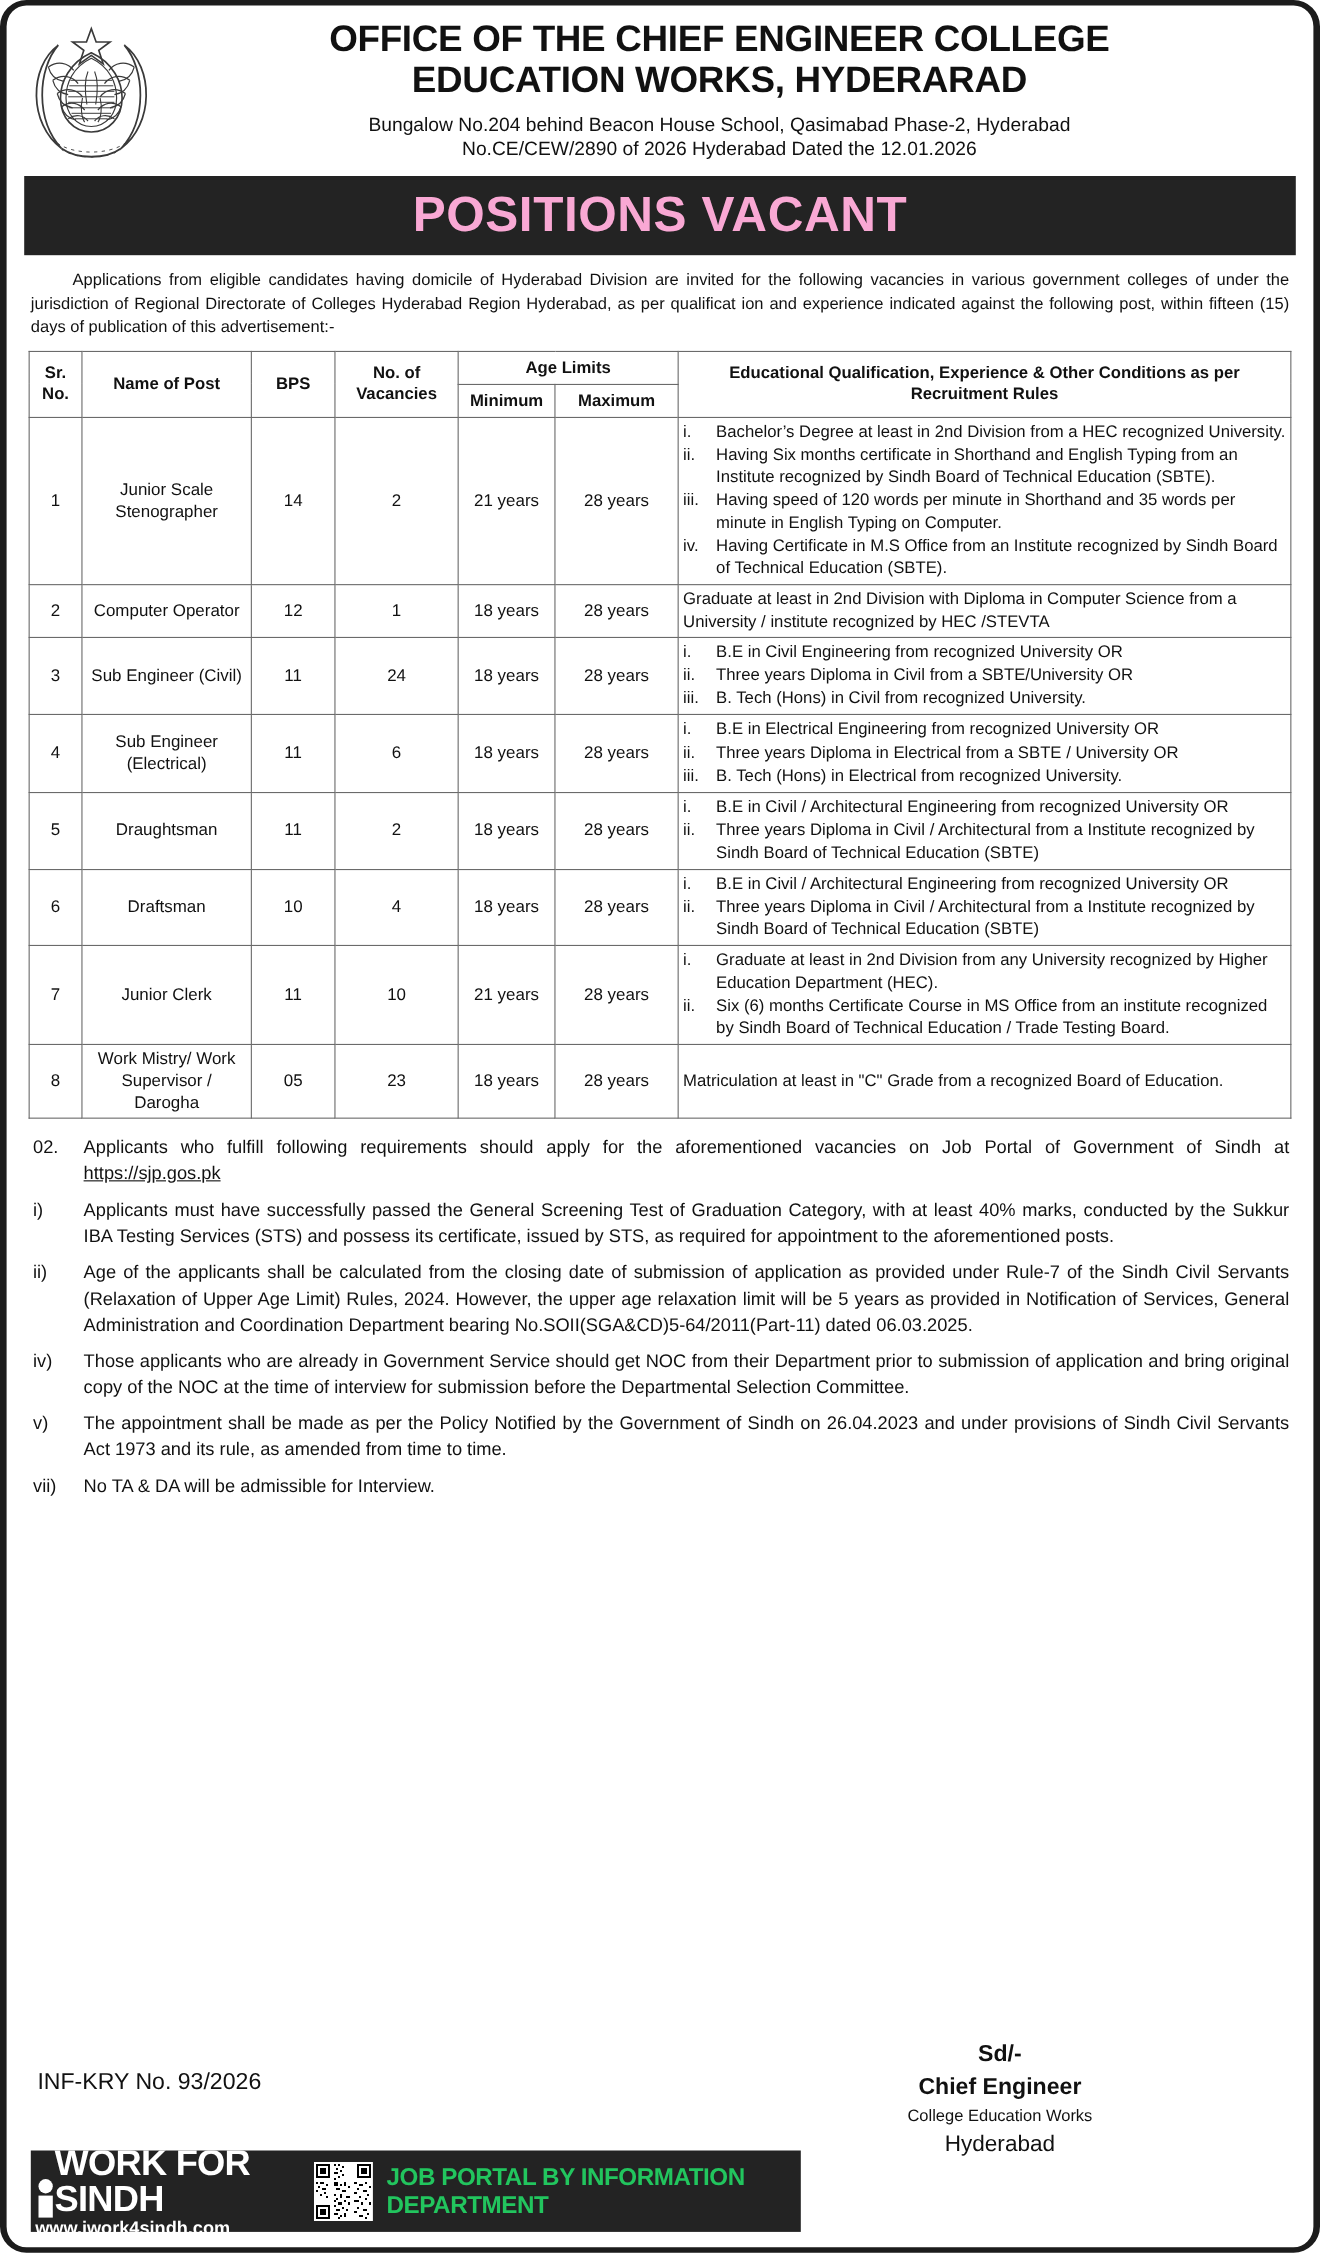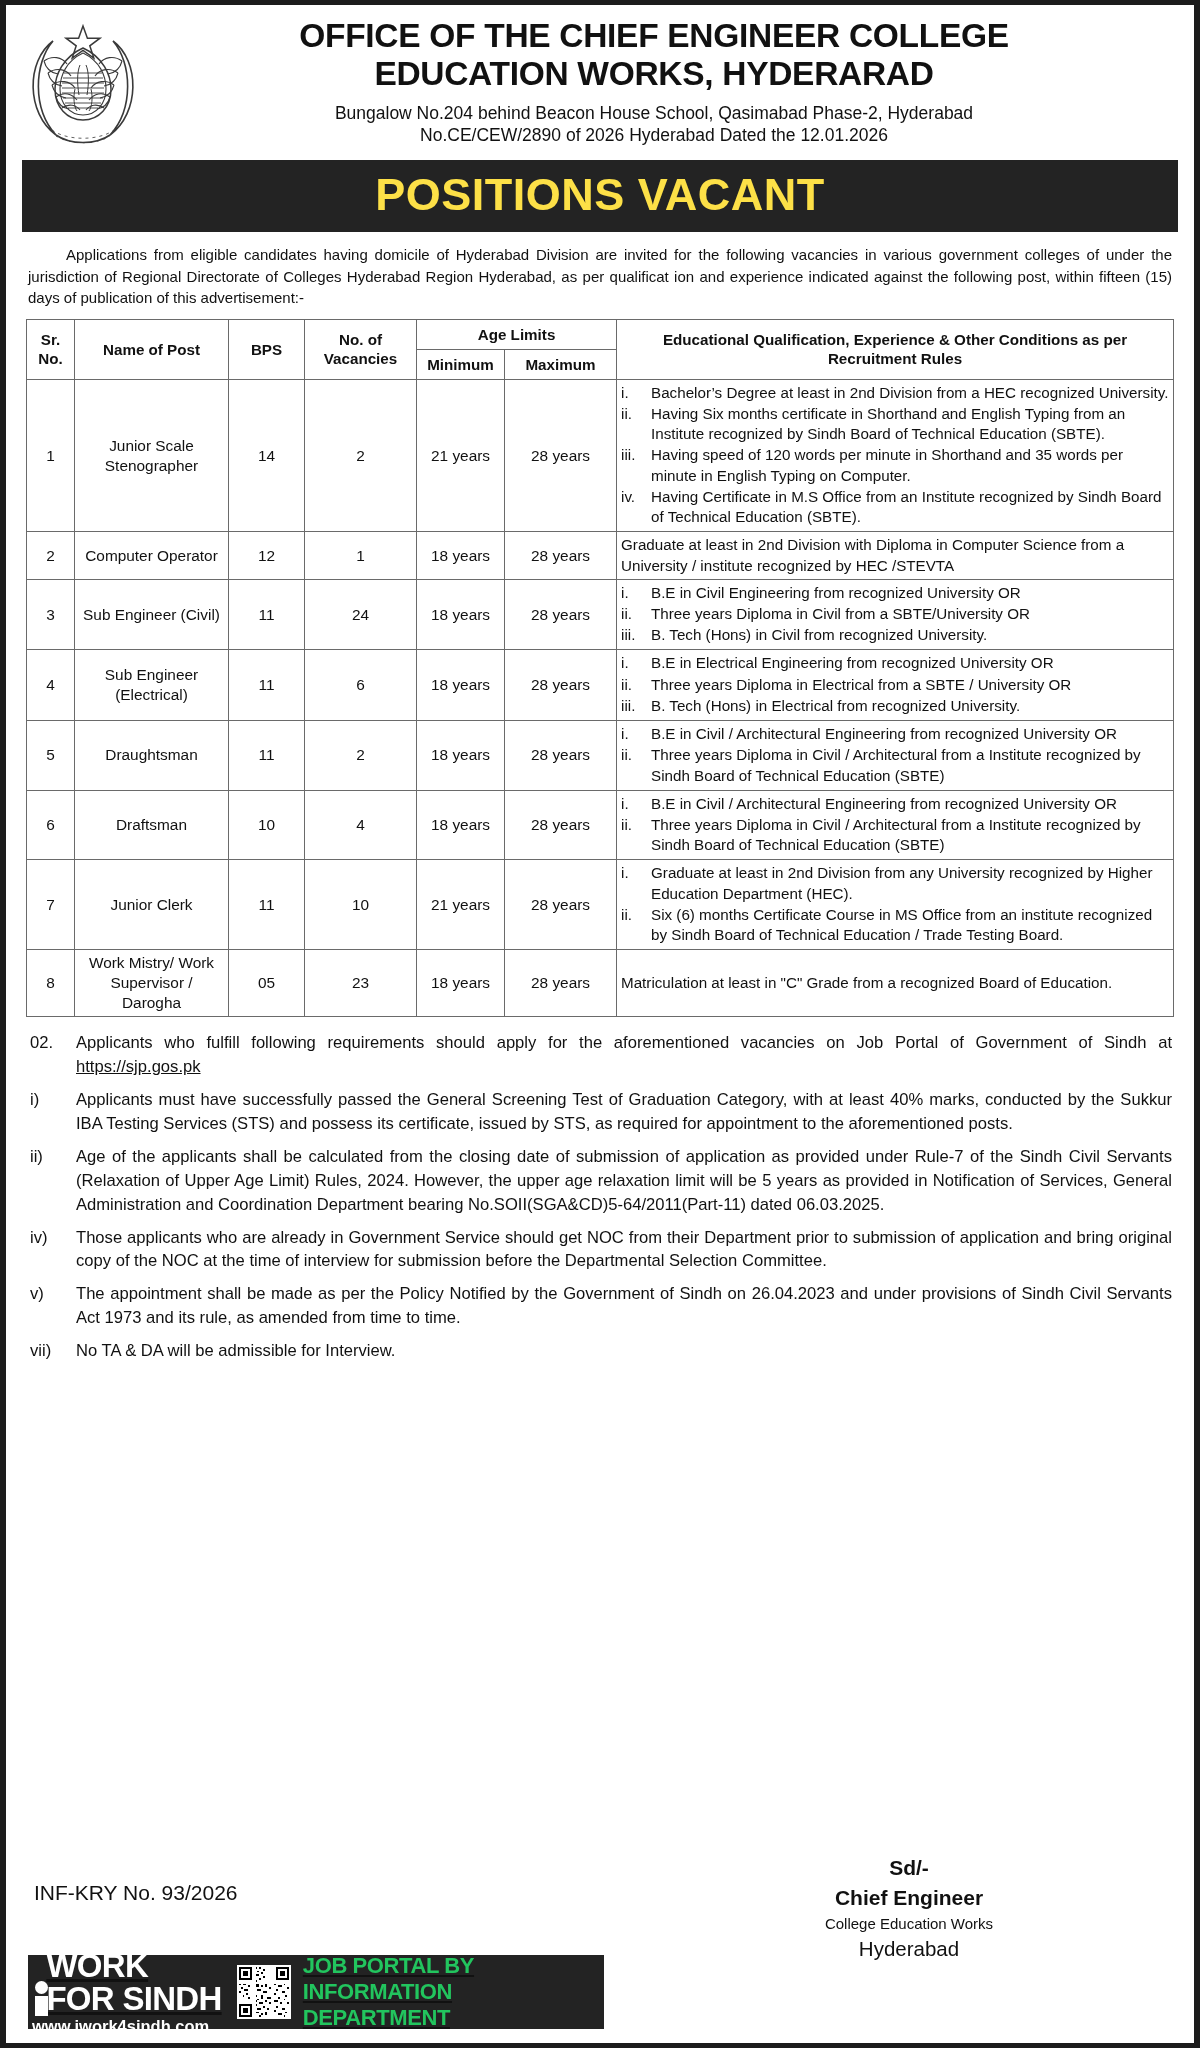--- a/index.html
+++ b/index.html
@@ -13,20 +13,21 @@
   }
   .page {
     width:1200px; height:2048px;
     position:relative;
     border-left:6px solid #1c1c1c;
     border-right:6px solid #1c1c1c;
     border-top:5px solid #1c1c1c;
     border-bottom:5px solid #1c1c1c;
     padding:0 10px;
     background:#fff;
+    border-radius:24px;
   }
 
   
   .header {
     display:flex;
     align-items:flex-start;
     padding:8px 6px 6px 6px;
   }
   .emblem { width:132px; flex:0 0 132px; padding-top:4px; }
   .emblem svg { display:block; width:122px; height:132px; }
@@ -35,21 +36,21 @@
     font-size:33.5px; font-weight:bold; line-height:1.13;
     letter-spacing:-0.3px;
   }
   .org-addr {
     font-size:17.5px; font-weight:normal; line-height:1.3;
     margin-top:9px;
   }
 
   
   .banner {
-    background:#232323; color:#fde047;
+    background:#232323; color:#f9a8d4;
     text-align:center;
     font-size:45px; font-weight:bold;
     letter-spacing:0.5px;
     padding:9px 0 11px 0;
     margin:5px 6px 0 6px;
   }
 
   
   .intro {
     font-size:15px; line-height:1.44;
@@ -129,26 +130,25 @@
     text-align:center; line-height:1.42;
     min-width:250px;
   }
   .sign .sd  { font-size:21px; font-weight:bold; }
   .sign .ce  { font-size:21px; font-weight:bold; }
   .sign .cew { font-size:15px; }
   .sign .hyd { font-size:20.5px; }
 
   .banner2 {
     position:absolute; left:12px; bottom:8px;
-    width:576px; height:74px;
+    width:700px; height:74px;
     background:#232323;
     display:flex; align-items:center;
     padding:0 4px;
     overflow:hidden;
-    text-decoration:underline;
   }
   .b2-left { color:#fff; line-height:1; }
   .b2-logo {
     display:flex; align-items:flex-end;
     font-size:33px; font-weight:bold; letter-spacing:-0.7px;
   }
   .b2-iglyph {
     display:inline-block; width:20px; margin-right:2px;
     position:relative; height:34px;
   }

